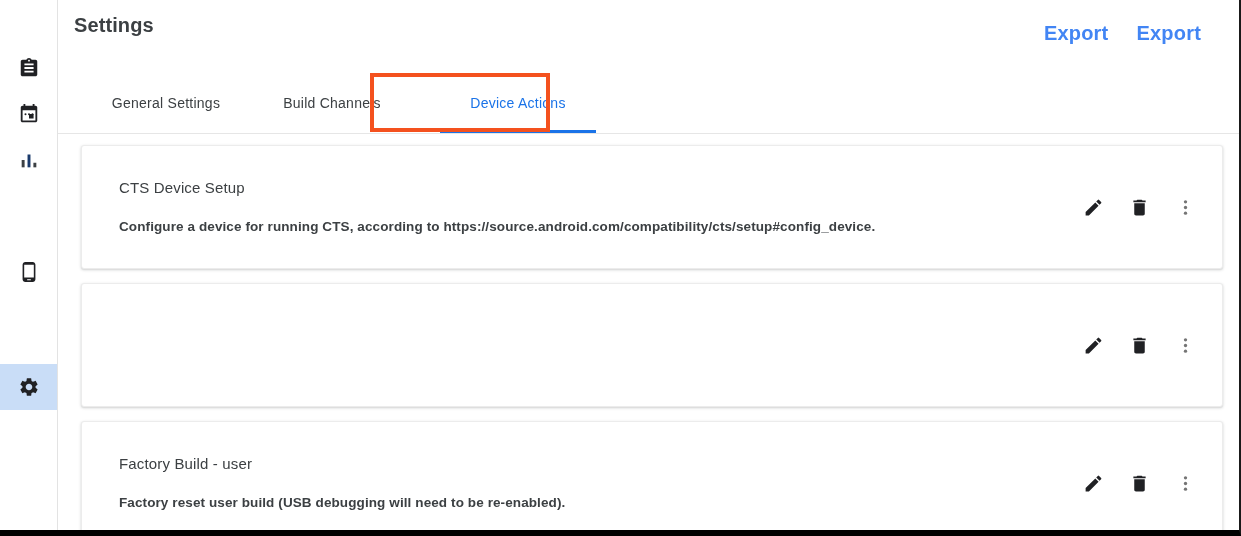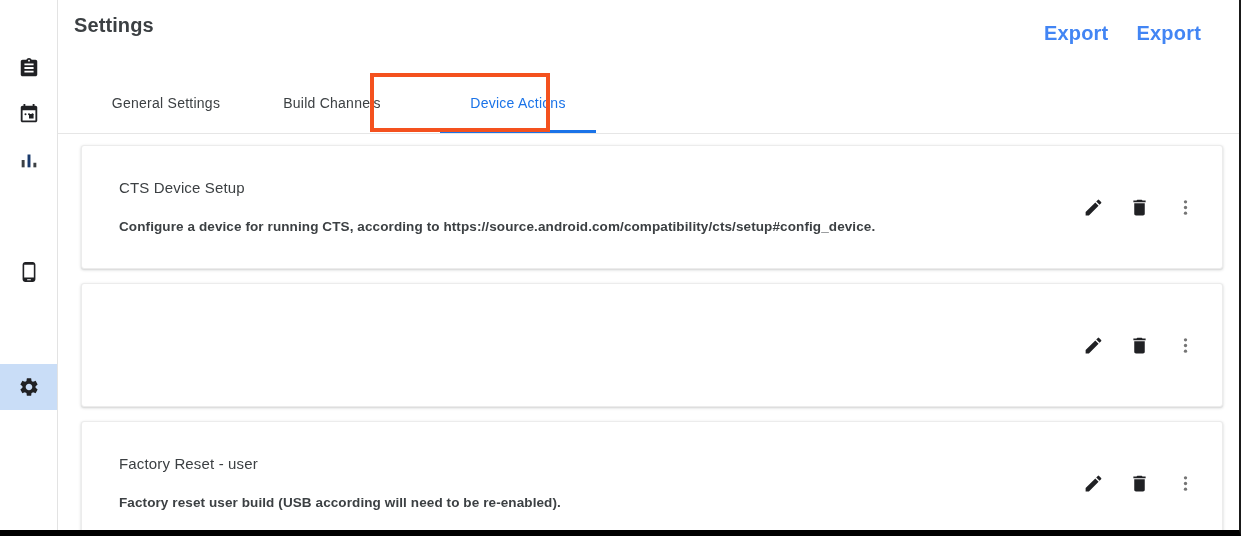--- a/index.html
+++ b/index.html
@@ -328,22 +328,22 @@
                 <circle cx="12" cy="12" r="1.9"></circle>
                 <circle cx="12" cy="18.5" r="1.9"></circle>
               </svg>
             </span>
           </div>
         </div>
       </div>
 
       <div class="card">
         <div class="card-body">
-          <div class="card-title">Factory Reset - user</div>
-          <div class="card-desc">Factory reset user build (USB according will need to be re-enabled).</div>
+          <div class="card-title">Factory Build - user</div>
+          <div class="card-desc">Factory reset user build (USB debugging will need to be re-enabled).</div>
         </div>
         <div class="card-actions">
           <div class="icon-btn">
             <span>
               <svg width="21" height="21" viewBox="0 0 24 24" fill="#202124">
                 <path d="M3 17.25V21h3.75L17.81 9.94l-3.75-3.75L3 17.25zM20.71 7.04c.39-.39.39-1.02 0-1.41l-2.34-2.34a.9959.9959 0 0 0-1.41 0l-1.83 1.83 3.75 3.75 1.83-1.83z"></path>
               </svg>
             </span>
           </div>
           <div class="icon-btn">

